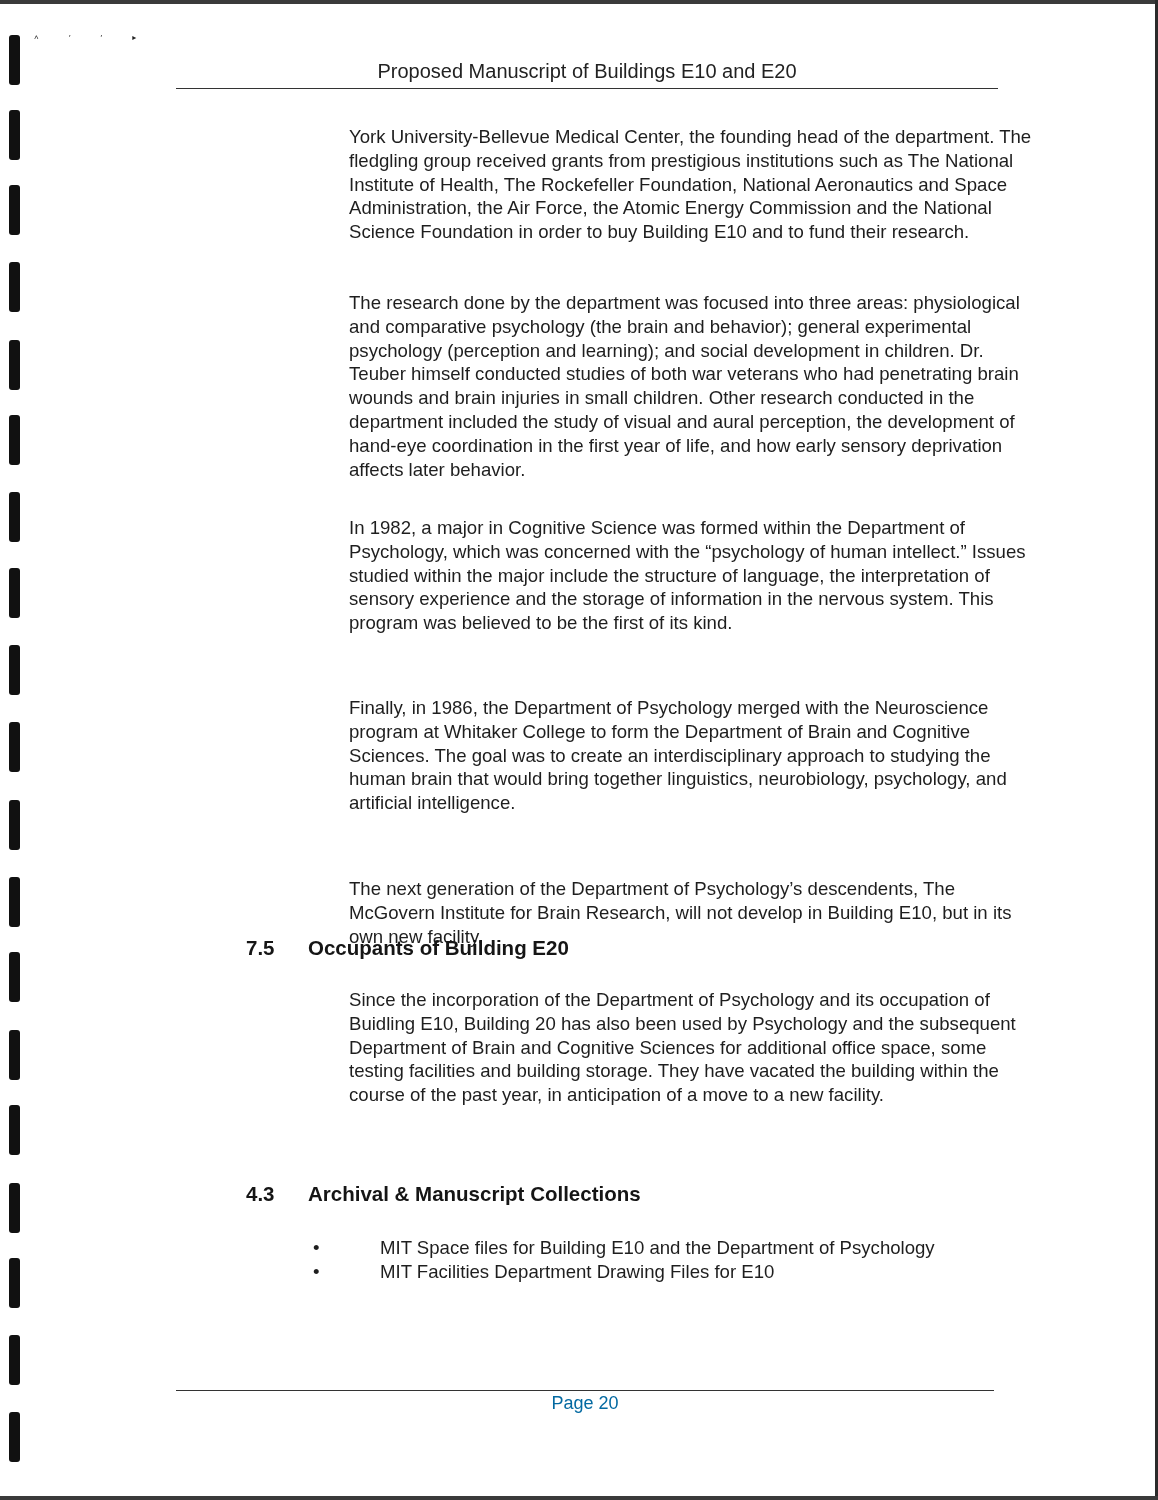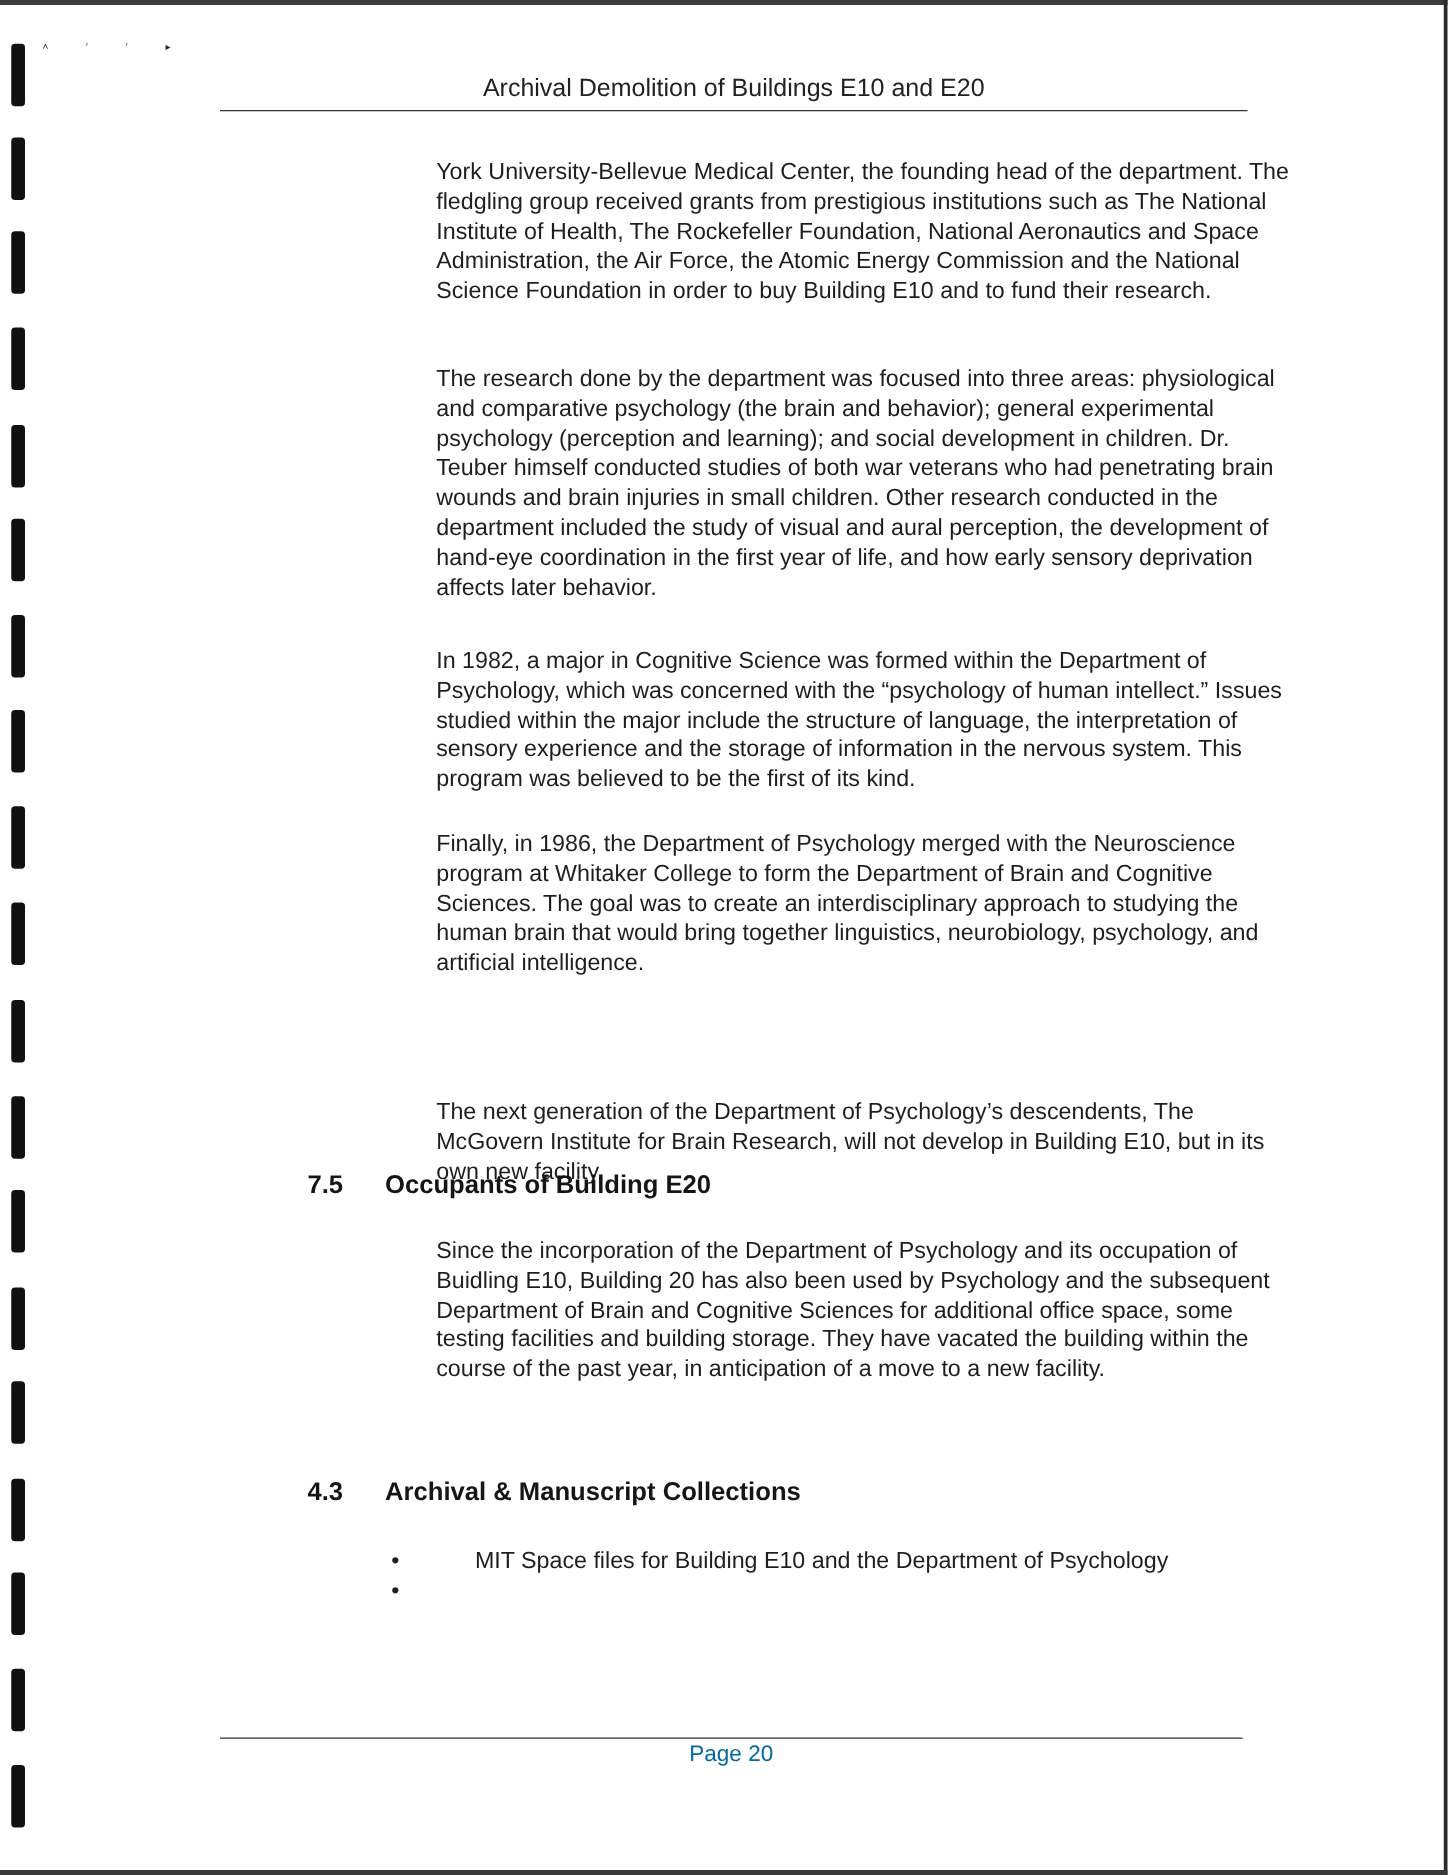--- a/index.html
+++ b/index.html
@@ -57,33 +57,33 @@
   <div class="hole" style="top:952px"></div>
   <div class="hole" style="top:1030px"></div>
   <div class="hole" style="top:1105px"></div>
   <div class="hole" style="top:1183px"></div>
   <div class="hole" style="top:1258px"></div>
   <div class="hole" style="top:1335px"></div>
   <div class="hole" style="top:1412px"></div>
 </div>
 <div class="ticks">˄ ′ ′ ▸</div>
 
-<div class="header-title">Archival Demolition of Buildings E10 and E20</div>
+<div class="header-title">Proposed Manuscript of Buildings E10 and E20</div>
 <div class="header-rule"></div>
 
 <div class="body-text" style="top:125px">
   <p>York University-Bellevue Medical Center, the founding head of the department.  The fledgling group received grants from prestigious institutions such as The National Institute of Health, The Rockefeller Foundation, National Aeronautics and Space Administration, the Air Force, the Atomic Energy Commission and the National Science Foundation in order to buy Building E10 and to fund their research.</p>
 </div>
 <div class="body-text" style="top:291px">
   <p>The research done by the department was focused into three areas: physiological and comparative psychology (the brain and behavior); general experimental psychology (perception and learning); and social development in children.  Dr. Teuber himself conducted studies of both war veterans who had penetrating brain wounds and brain injuries in small children.  Other research conducted in the department included the study of visual and aural perception, the development of hand-eye coordination in the first year of life, and how early sensory deprivation affects later behavior.</p>
 </div>
 <div class="body-text" style="top:516px">
   <p>In 1982, a major in Cognitive Science was formed within the Department of Psychology, which was concerned with the “psychology of human intellect.”  Issues studied within the major include the structure of language, the interpretation of sensory experience and the storage of information in the nervous system.  This program was believed to be the first of its kind.</p>
 </div>
-<div class="body-text" style="top:663px">
+<div class="body-text" style="top:696px">
   <p>Finally, in 1986, the Department of Psychology merged with the Neuroscience program at Whitaker College to form the Department of Brain and Cognitive Sciences.  The goal was to create an interdisciplinary approach to studying the human brain that would bring together linguistics, neurobiology, psychology, and artificial intelligence.</p>
 </div>
 <div class="body-text" style="top:877px">
   <p>The next generation of the Department of Psychology’s descendents, The McGovern Institute for Brain Research, will not develop in Building E10, but in its own new facility.</p>
 </div>
 
 <div class="section-heading" style="top:936px">
   <span class="num">7.5</span><span>Occupants of Building E20</span>
 </div>
 <div class="body-text" style="top:988px">
@@ -93,17 +93,18 @@
 <div class="section-heading" style="top:1182px">
   <span class="num">4.3</span><span>Archival &amp; Manuscript Collections</span>
 </div>
 <div class="bullets" style="top:1236px">
   <div class="bullet-item">
     <span class="dot">•</span>
     <span>MIT Space files for Building E10 and the Department of Psychology</span>
   </div>
   <div class="bullet-item">
     <span class="dot">•</span>
+    <span>MIT Facilities Department Drawing Files for E10</span>
   </div>
 </div>
 
 <div class="footer-rule"></div>
 <div class="footer-page">Page 20</div>
 
 </body></html>

